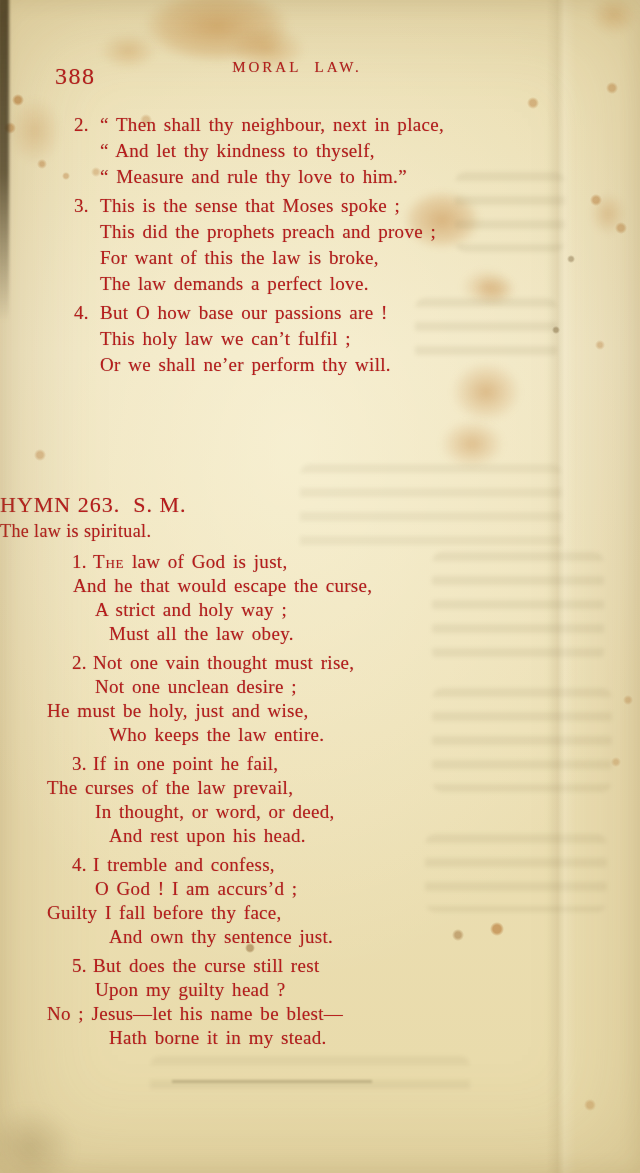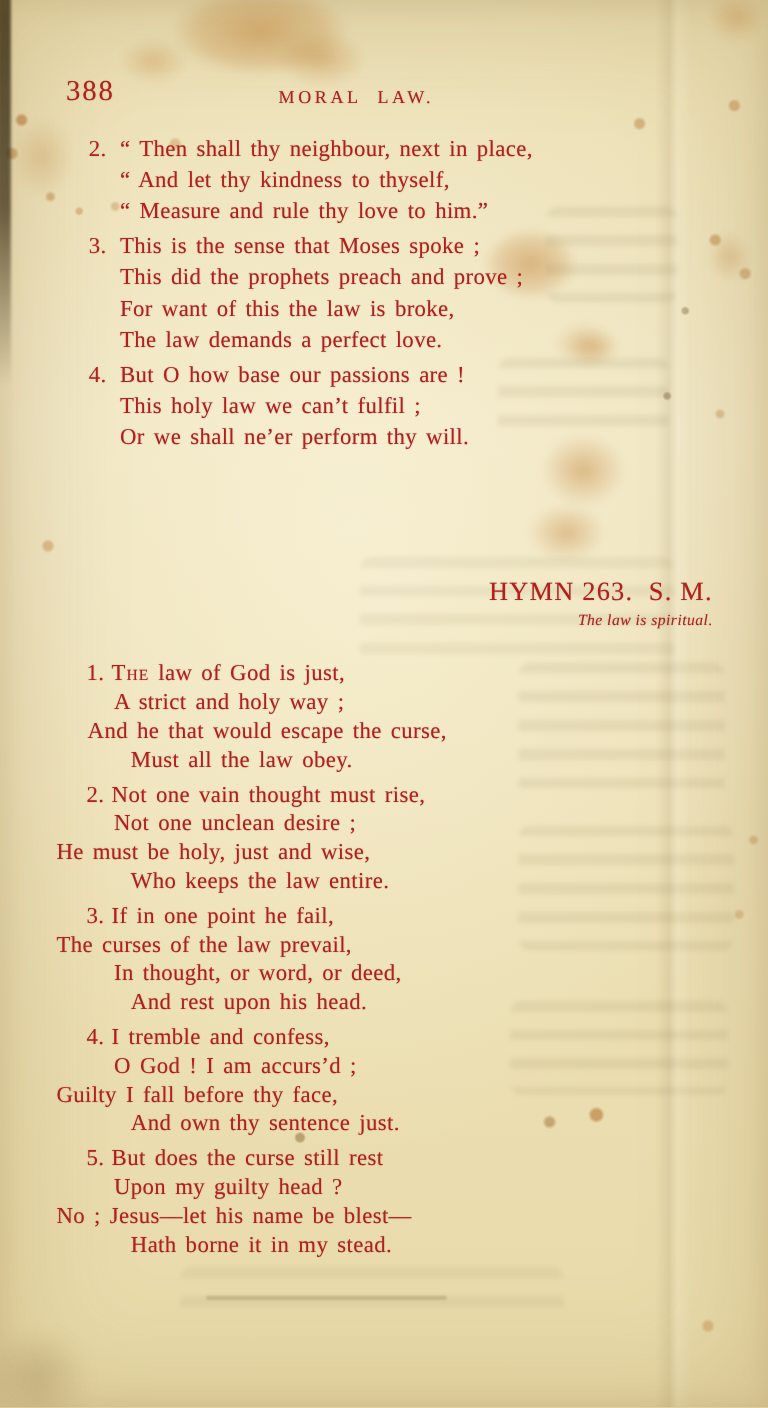--- a/index.html
+++ b/index.html
@@ -83,32 +83,32 @@
   .g5{left:432px;top:688px;width:180px;height:104px;}
   .g6{left:425px;top:834px;width:182px;height:78px;}
   .g7{left:150px;top:1056px;width:320px;height:44px;opacity:0.45;}
   .dash{position:absolute;left:172px;top:1080px;width:200px;height:3px;background:rgba(112,97,60,0.28);filter:blur(1px);}
   
   .ink{color:#b91c1c;text-shadow:0 0 1px rgba(55,45,30,0.38);}
   .pagenum{
     position:absolute;left:55px;top:63px;font-size:24px;letter-spacing:1.5px;
   }
   .runhead{
-    position:absolute;left:0;top:74px;width:594px;text-align:center;
+    position:absolute;left:0;top:59px;width:594px;text-align:center;
     font-size:15px;letter-spacing:3px;word-spacing:7px;
   }
   .hymn1{
     position:absolute;left:100px;top:112px;width:500px;
     font-size:19px;line-height:26px;letter-spacing:0.3px;word-spacing:2.5px;white-space:nowrap;
   }
   .hymn1 .verse{position:relative;margin-bottom:3px;}
   .hymn1 .vnum{position:absolute;left:-26px;top:0;}
-  .hymn-head{position:absolute;left:0;top:480px;width:594px;text-align:right;}
+  .hymn-head{position:absolute;left:0;top:492px;width:594px;text-align:left;}
   .hymn-title{font-size:22px;letter-spacing:1px;white-space:pre;}
-  .hymn-sub{font-size:13px;font-style:italic;letter-spacing:0.4px;margin-top:3px;}
+  .hymn-sub{font-size:18px;letter-spacing:0.4px;margin-top:3px;}
   .hymn2{
     position:absolute;left:93px;top:550px;width:510px;
     font-size:19px;line-height:24px;letter-spacing:0.3px;word-spacing:2.5px;white-space:nowrap;
   }
   .hymn2 .verse{position:relative;margin-bottom:5px;}
   .hymn2 .vnum{position:absolute;left:-21px;top:0;}
   .hymn2 .ln-2{margin-left:2px;}
   .hymn2 .ln-flush{margin-left:-46px;}
   .hymn2 .ln-flushmid{margin-left:-20px;}
   .hymn2 .ln-4{margin-left:16px;font-family:Liberation Serif, serif;}
@@ -169,22 +169,22 @@
 
 <div class="hymn-head ink">
   <div class="hymn-title">HYMN 263.  S. M.</div>
   <div class="hymn-sub">The law is spiritual.</div>
 </div>
 
 <div class="hymn2 ink" id="hymn2">
     <div class="verse">
       <span class="vnum">1.</span>
       <div class="vline "><span class="sc">The</span> law of God is just,</div>
+      <div class="vline ln-flushmid">And he that would escape the curse,</div>
       <div class="vline ln-2">A strict and holy way ;</div>
-      <div class="vline ln-flushmid">And he that would escape the curse,</div>
       <div class="vline ln-4">Must all the law obey.</div>
     </div>
     <div class="verse">
       <span class="vnum">2.</span>
       <div class="vline ">Not one vain thought must rise,</div>
       <div class="vline ln-2">Not one unclean desire ;</div>
       <div class="vline ln-flush">He must be holy, just and wise,</div>
       <div class="vline ln-4">Who keeps the law entire.</div>
     </div>
     <div class="verse">

